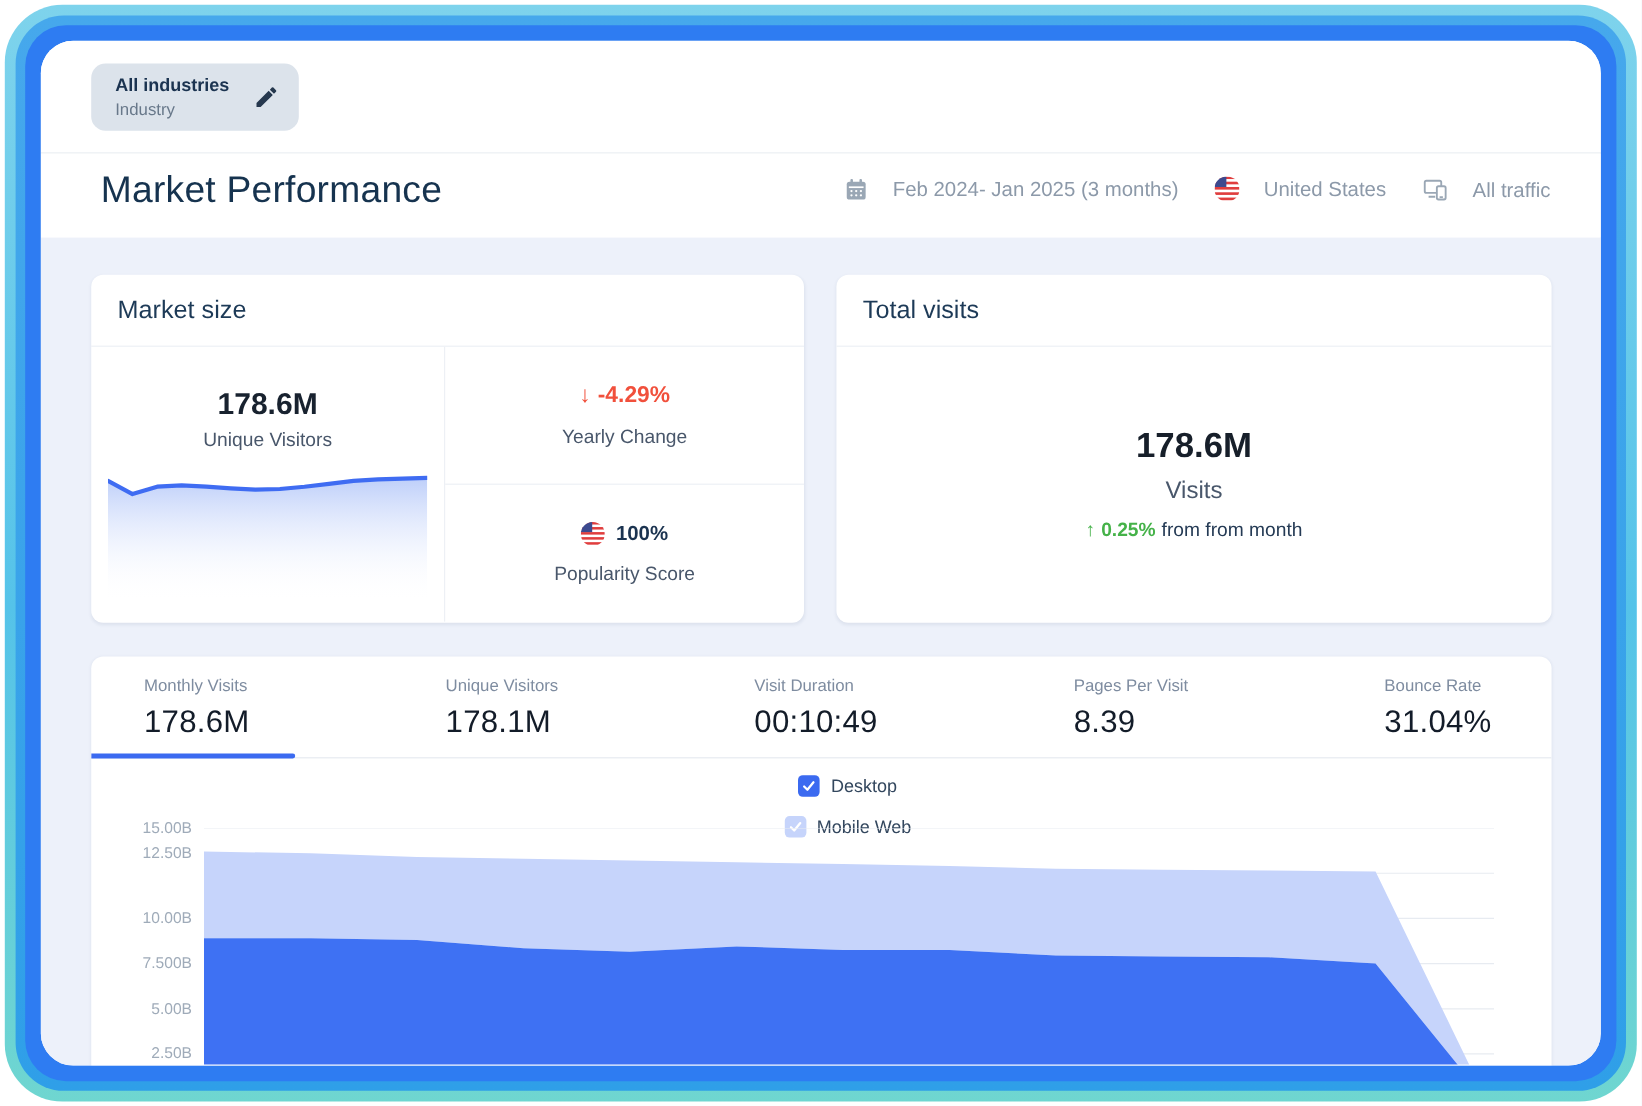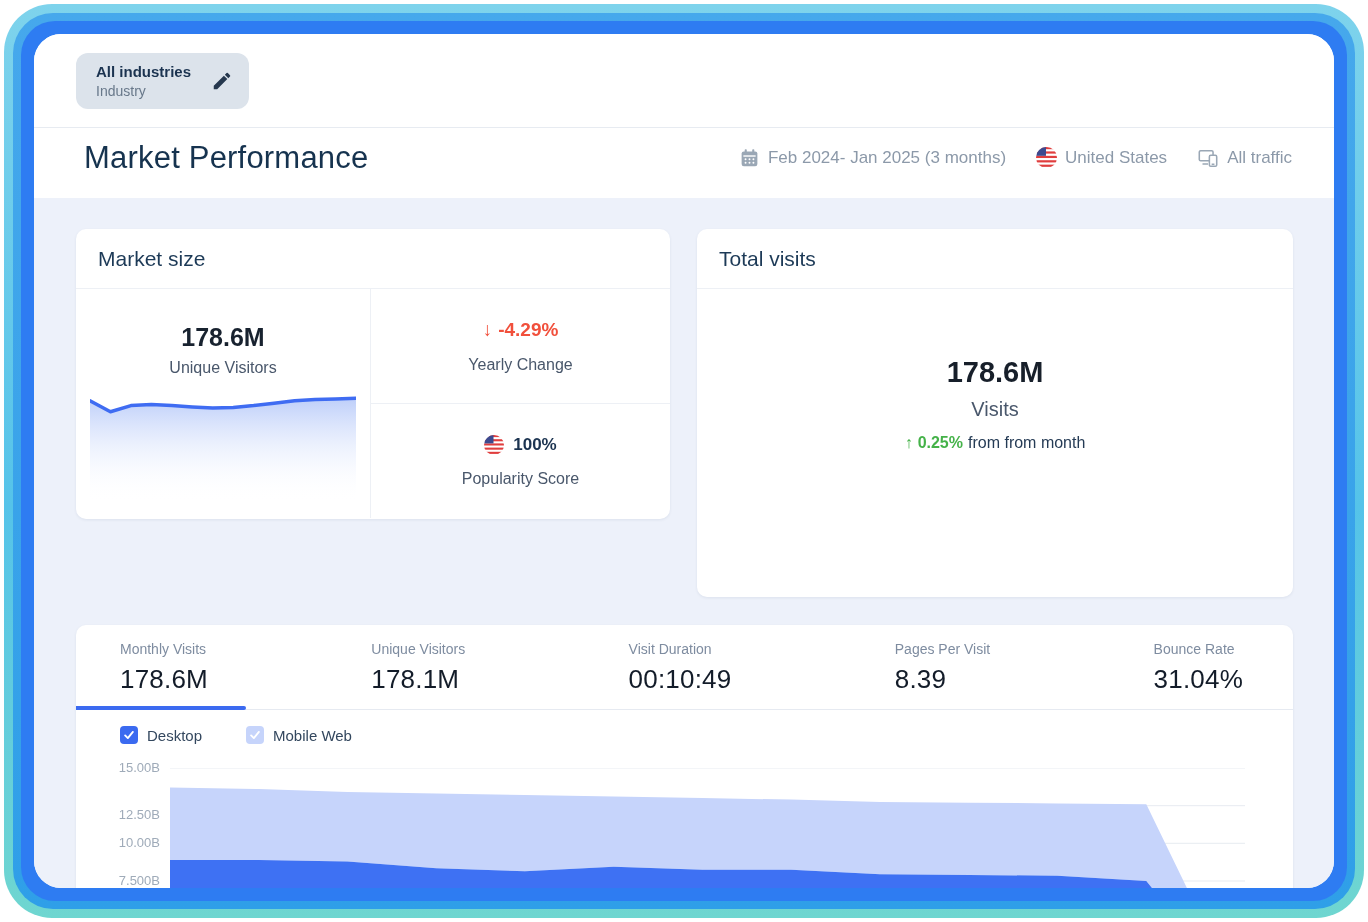--- a/index.html
+++ b/index.html
@@ -23,27 +23,27 @@
            display: flex; align-items: center; gap: 20px; cursor: pointer; }
   .badge-value { font-size: 15px; font-weight: 700; color: #1b3350; }
   .badge-label { font-size: 14px; color: #68788a; margin-top: 3px; }
   .band-divider { height: 1px; background: #e7ebf1; flex: 0 0 auto; }
 
   .header-band { height: 70px; flex: 0 0 auto; display: flex; align-items: center;
                  padding: 0 42px 11px 50px; background: #fff; }
   .page-title { font-size: 31px; font-weight: 500; color: #16334f; letter-spacing: .2px; }
   .header-info { margin-left: auto; display: flex; align-items: center; gap: 30px;
                  color: #8c99a9; font-size: 17px; }
-  .info-item { display: flex; align-items: center; gap: 8px; cursor: pointer; }
+  .info-item { display: flex; align-items: flex-end; gap: 20px; cursor: pointer; }
 
   .main { flex: 1; background: #edf1fa; padding: 31px 41px 0 42px; overflow: hidden; }
   .cards-row { display: flex; gap: 27px; margin-bottom: 28px; }
   .card { background: #fff; border-radius: 10px; box-shadow: 0 1px 3px rgba(24,46,86,.08); }
   .market-card { width: 594px; height: 290px; }
-  .visits-card { flex: 1; height: 368px; }
+  .visits-card { flex: 1; height: 290px; }
   .card-title-row { height: 60px; display: flex; align-items: center; padding: 0 22px;
                     border-bottom: 1px solid #edf0f5; font-size: 21px; color: #1d3a57; }
   .market-grid { display: flex; height: 229px; }
   .ms-left { width: 295px; border-right: 1px solid #edf0f5; position: relative;
              text-align: center; padding-top: 34px; }
   .big-num { font-size: 25px; font-weight: 700; color: #18222f; }
   .sub-label { font-size: 16px; color: #49576b; margin-top: 7px; }
   .sparkline-box { position: absolute; left: 14px; right: 14px; bottom: 5px; height: 122px; }
   .sparkline-box svg { width: 100%; height: 100%; display: block; }
   .ms-right { flex: 1; display: flex; flex-direction: column; }
@@ -67,21 +67,21 @@
                  box-shadow: 0 1px 3px rgba(24,46,86,.08); position: relative; overflow: hidden; }
   .metrics-row { display: flex; justify-content: space-between;
                  padding: 16px 50px 0 44px; height: 84px; }
   .metric { cursor: pointer; }
   .metric-label { font-size: 14px; color: #7e8ca0; }
   .metric-value { font-size: 26px; font-weight: 500; color: #131c29; margin-top: 7px;
                   letter-spacing: .2px; }
   .metrics-divider { position: relative; height: 1px; background: #e6eaf1; }
   .active-underline { position: absolute; left: 0; top: -3px; height: 4px; width: 170px;
                       background: #3b6af0; border-radius: 0 2px 2px 0; }
-  .legend-row { display: flex; gap: 44px; margin: 14px 0 0 44px; align-items: center; height: 22px; }
+  .legend-row { display: flex; gap: 16px; margin: 14px 0 0 44px; align-items: center; height: 22px; flex-direction: column; }
   .legend-item { display: flex; align-items: center; gap: 9px; font-size: 15px;
                  color: #33475e; cursor: pointer; }
   .legend-swatch { width: 18px; height: 18px; border-radius: 4px;
                    display: flex; align-items: center; justify-content: center; }
   .chart-area { position: relative; margin-top: 15px; height: 206px; }
   .ytick { position: absolute; left: 0; width: 84px; text-align: right; font-size: 13px;
            color: #9fabb9; line-height: 16px; }
   #trend-svg { position: absolute; left: 94px; top: 7px; }
 </style>
 </head>
@@ -285,21 +285,21 @@
             <line x1="0" x2="1075" y1="0.0" y2="0.0" stroke="#e7ebf1" stroke-width="1"></line>
             <line x1="0" x2="1075" y1="37.7" y2="37.7" stroke="#e7ebf1" stroke-width="1"></line>
             <line x1="0" x2="1075" y1="75.3" y2="75.3" stroke="#e7ebf1" stroke-width="1"></line>
             <line x1="0" x2="1075" y1="113.0" y2="113.0" stroke="#e7ebf1" stroke-width="1"></line>
             <line x1="0" x2="1075" y1="150.7" y2="150.7" stroke="#e7ebf1" stroke-width="1"></line>
             <line x1="0" x2="1075" y1="188.3" y2="188.3" stroke="#e7ebf1" stroke-width="1"></line>
             <path d="M0.0,19.6 L88.8,21.1 L177.5,24.1 L266.3,25.6 L355.0,27.1 L443.8,28.6 L532.5,30.1 L621.3,31.6 L710.0,33.9 L798.8,34.7 L887.5,35.4 L976.3,36.2 L1065.0,219.2 L1065.0,222.2 L976.3,113.0 L887.5,107.7 L798.8,107.0 L710.0,106.2 L621.3,101.7 L532.5,101.7 L443.8,98.7 L355.0,103.2 L266.3,100.2 L177.5,93.4 L88.8,91.9 L0.0,91.9 Z" fill="#c6d4fb"></path>
             <path d="M0.0,91.9 L88.8,91.9 L177.5,93.4 L266.3,100.2 L355.0,103.2 L443.8,98.7 L532.5,101.7 L621.3,101.7 L710.0,106.2 L798.8,107.0 L887.5,107.7 L976.3,113.0 L1065.0,222.2 L1065.0,226 L0,226 Z" fill="#3e71f3"></path>
           </svg>
       <span class="ytick" style="top: -1px;">15.00B</span>
-          <span class="ytick" style="top: 46px;">12.50B</span>
+          <span class="ytick" style="top: 20px;">12.50B</span>
           <span class="ytick" style="top: 74.332px;">10.00B</span>
           <span class="ytick" style="top: 111.998px;">7.500B</span>
           <span class="ytick" style="top: 149.664px;">5.00B</span>
           <span class="ytick" style="top: 187.33px;">2.50B</span>
         </div>
     </div>
 
   </div>
 </div>
 

